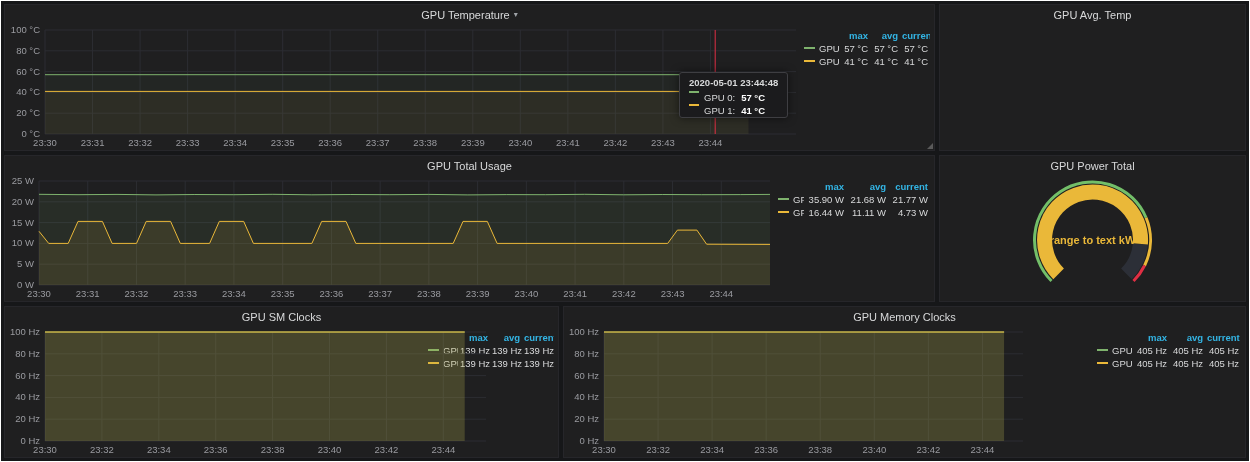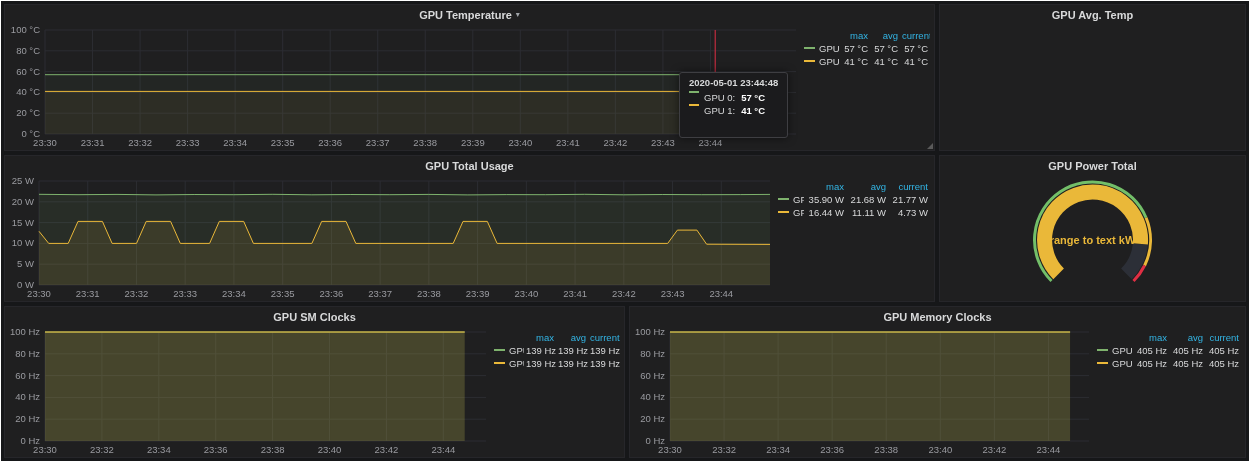--- a/index.html
+++ b/index.html
@@ -4,40 +4,40 @@
 <style>
   *{box-sizing:border-box;margin:0;padding:0}
   body{background:#ffffff;font-family:"Liberation Sans","DejaVu Sans",sans-serif;}
   .dashboard{position:relative;width:1248px;height:460px;margin:1px;background:#161719;padding:3px;overflow:hidden}
   .row{display:flex;gap:4px}
   .row-1,.row-2{height:147px;margin-bottom:4px}
   .row-3{height:152px}
   .panel{position:relative;background:#1f1f20;border:1px solid #26262a;display:flex;flex-direction:column;min-width:0}
   .p-temp,.p-power{width:931px}
   .p-gauge{flex:1}
-  .p-sm{width:621px}
+  .p-sm{width:555px}
   .p-mem{flex:1}
   .panel-header{flex:0 0 19px;height:19px;display:flex;align-items:center;justify-content:center;cursor:pointer}
-  .panel-title{font-size:11px;font-weight:700;color:#d8d9da;white-space:nowrap}
+  .panel-title{font-size:11px;font-weight:400;color:#d8d9da;white-space:nowrap}
   .caret{font-size:8px;color:#9fa3a8;margin-left:4px}
   .panel-body{flex:1;display:flex;position:relative;min-height:0}
   .chart{flex:1;min-width:0;position:relative}
   .gauge-wrap{flex:1;position:relative}
   .legend{flex:0 0 auto;padding:5px 4px 0 0;font-size:9.5px;color:#d8d9da}
   .lw-temp{width:132px}
   .lw-power{width:158px}
   .lw-sm{width:132px}
   .lw-mem{width:150px}
   .lg-row{display:grid;align-items:center;line-height:13px}
   .lg-cell{text-align:right;padding:0 2px;white-space:nowrap;overflow:hidden}
-  .lg-head{color:#33b5e5;font-weight:400}
+  .lg-head{color:#33b5e5;font-weight:700}
   .lg-name{text-align:left;color:#d8d9da;cursor:pointer}
   .swatch{display:inline-block;width:11px;height:2px;margin:0 4px 2px 0;vertical-align:middle}
   .tooltip{position:absolute;left:674px;top:48px;background:#1b1b1d;border:1px solid #3e3e42;border-radius:3px;
-           padding:4px 9px 20px;font-size:9.5px;color:#d8d9da;z-index:4;box-shadow:0 0 8px rgba(0,0,0,.55)}
+           padding:4px 9px 0;font-size:9.5px;color:#d8d9da;z-index:4;box-shadow:0 0 8px rgba(0,0,0,.55)}
   .tt-time{font-weight:700;margin-bottom:3px;white-space:nowrap}
   .tt-row{display:flex;align-items:flex-start;white-space:nowrap;line-height:13px}
   .tt-dash{width:10px;height:2px;margin-right:5px}
   .tt-val{font-weight:700;margin-left:6px;color:#ffffff}
   .resize-handle{position:absolute;right:1px;bottom:1px;width:0;height:0;border-left:6px solid transparent;
                  border-bottom:6px solid #5a5a5a;cursor:nwse-resize;z-index:5}
   svg text{font-family:"Liberation Sans","DejaVu Sans",sans-serif}
 </style>
 </head>
 <body>

